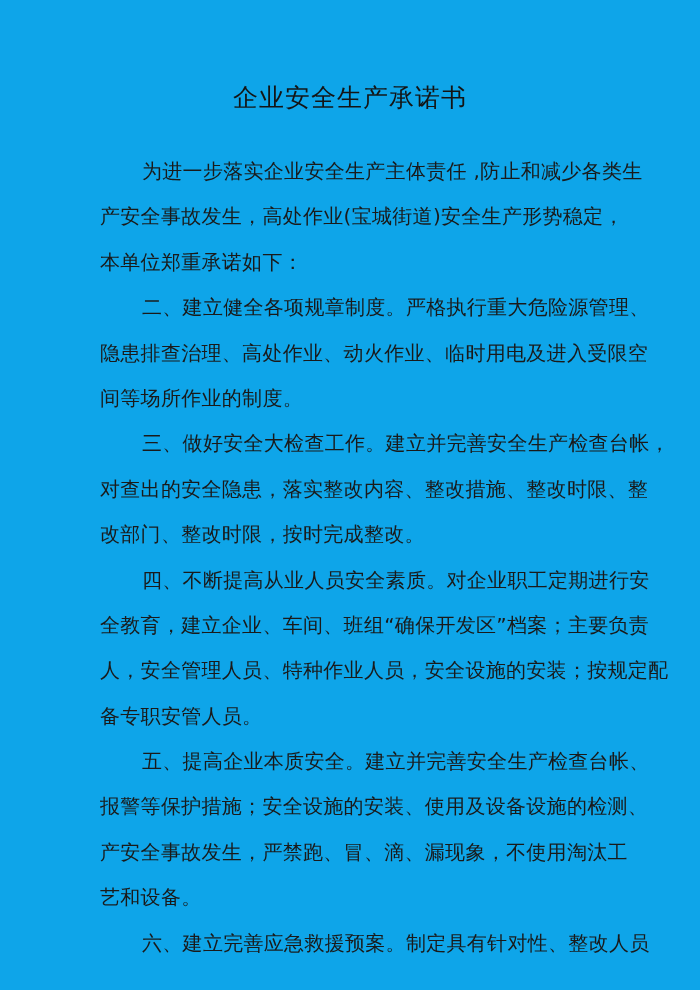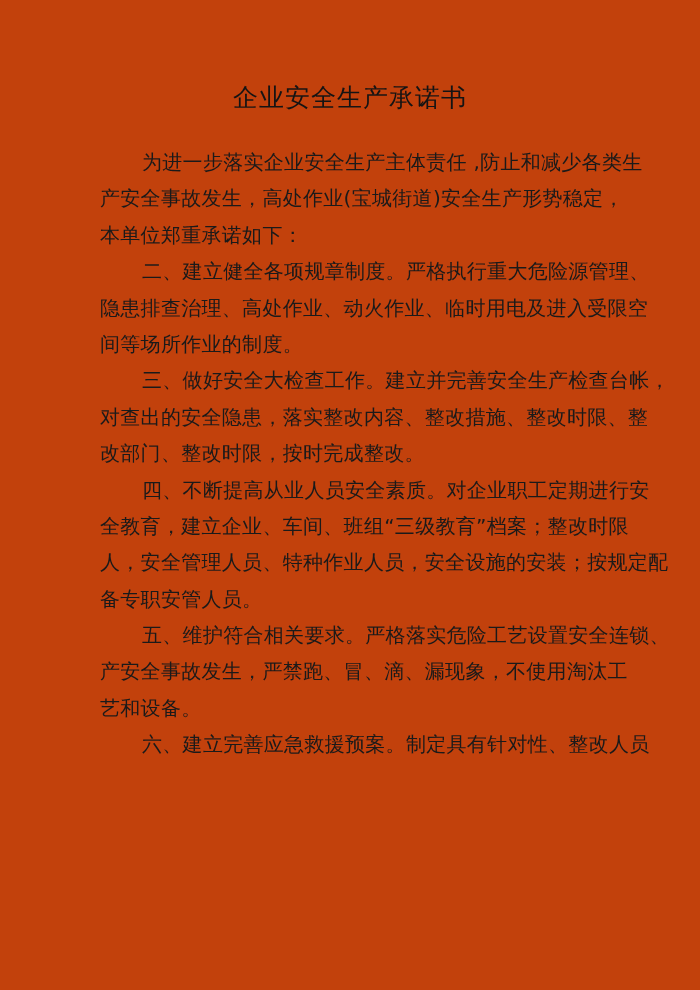--- a/index.html
+++ b/index.html
@@ -13,21 +13,21 @@
       position: relative;
       overflow: hidden;
       font-family: "DejaVu Sans", "Liberation Sans", sans-serif;
       color: #1a1a1a;
     }
     .page {
       position: absolute;
       left: 0; top: 0;
       width: 700px;
       height: 990px;
-      background: #c2410c;
+      background: #0ea5e9;
     }
     .title {
       position: absolute;
       left: 0;
       top: 82px;
       width: 700px;
       text-align: center;
       font-size: 25px;
       letter-spacing: 1px;
       line-height: 32px;
@@ -43,20 +43,21 @@
       margin: 0;
     }
     .line {
       display: block;
       white-space: nowrap;
       font-size: 20px;
       line-height: 36.4px;
       height: 36.4px;
       letter-spacing: 0.3px;
       color: #1a1a1a;
+      margin-top: 9px;
     }
     .line.first {
       padding-left: 42px;
     }
   </style>
 </head>
 <body>
 
 <div class="page">
   <div class="title">企业安全生产承诺书</div>
@@ -76,27 +77,28 @@
     </div>
 
     <div class="paragraph">
       <span class="line first">三、做好安全大检查工作。建立并完善安全生产检查台帐，</span>
       <span class="line">对查出的安全隐患，落实整改内容、整改措施、整改时限、整</span>
       <span class="line">改部门、整改时限，按时完成整改。</span>
     </div>
 
     <div class="paragraph">
       <span class="line first">四、不断提高从业人员安全素质。对企业职工定期进行安</span>
-      <span class="line">全教育，建立企业、车间、班组“三级教育”档案；整改时限</span>
+      <span class="line">全教育，建立企业、车间、班组“确保开发区”档案；主要负责</span>
       <span class="line">人，安全管理人员、特种作业人员，安全设施的安装；按规定配</span>
       <span class="line">备专职安管人员。</span>
     </div>
 
     <div class="paragraph">
-      <span class="line first">五、维护符合相关要求。严格落实危险工艺设置安全连锁、</span>
+      <span class="line first">五、提高企业本质安全。建立并完善安全生产检查台帐、</span>
+      <span class="line">报警等保护措施；安全设施的安装、使用及设备设施的检测、</span>
       <span class="line">产安全事故发生，严禁跑、冒、滴、漏现象，不使用淘汰工</span>
       <span class="line">艺和设备。</span>
     </div>
 
     <div class="paragraph">
       <span class="line first">六、建立完善应急救援预案。制定具有针对性、整改人员</span>
     </div>
   </div>
 </div>
 

